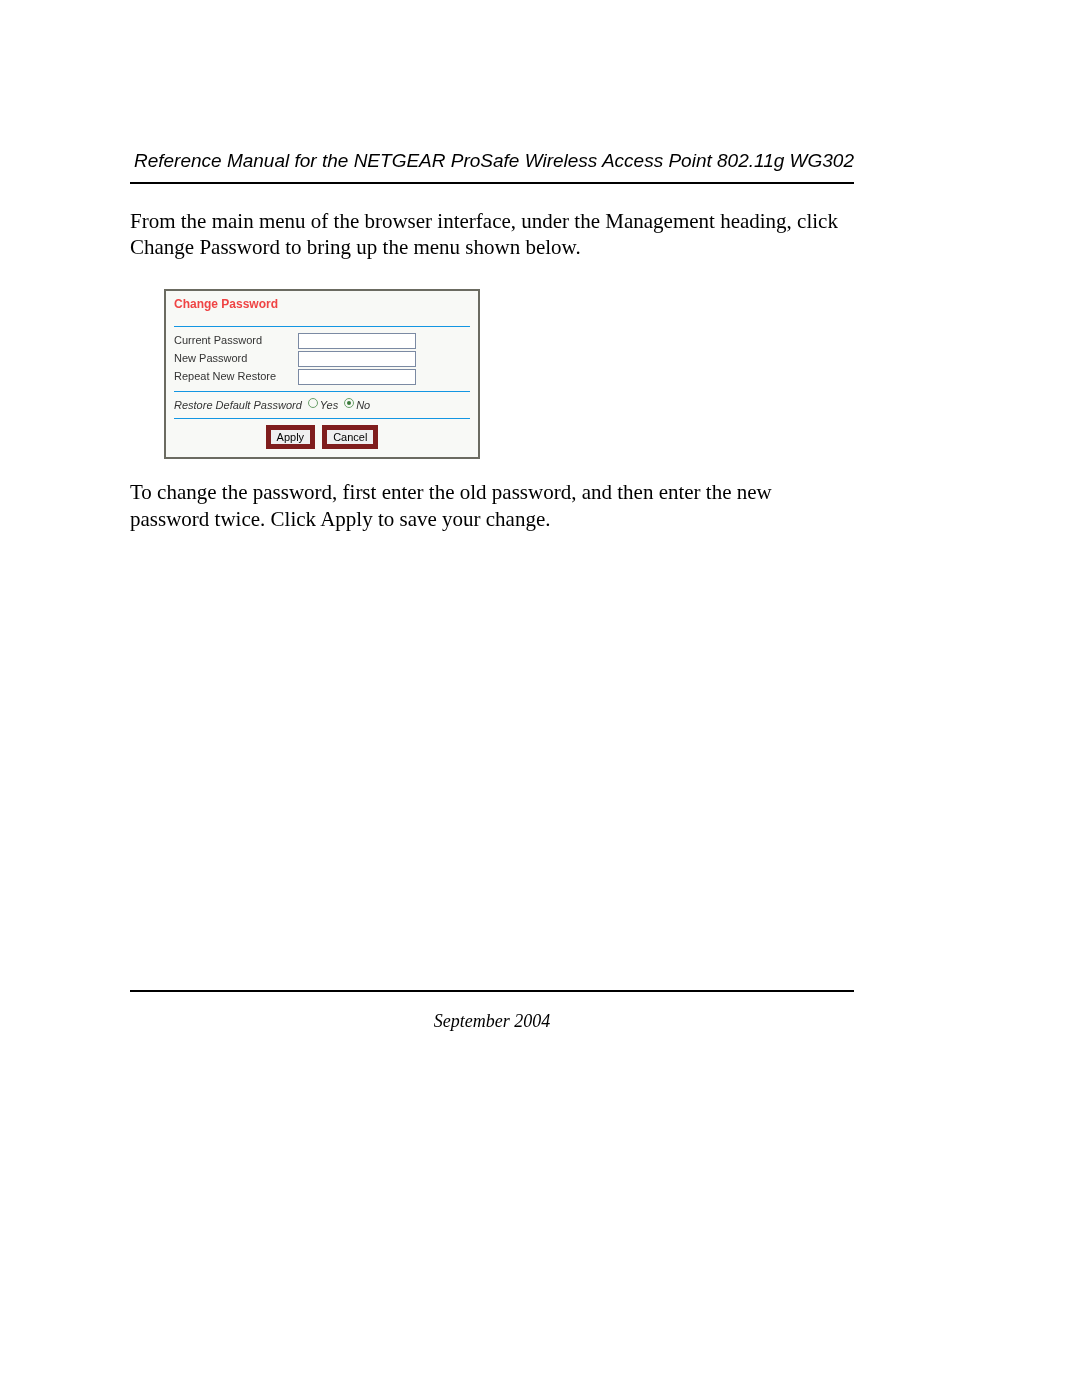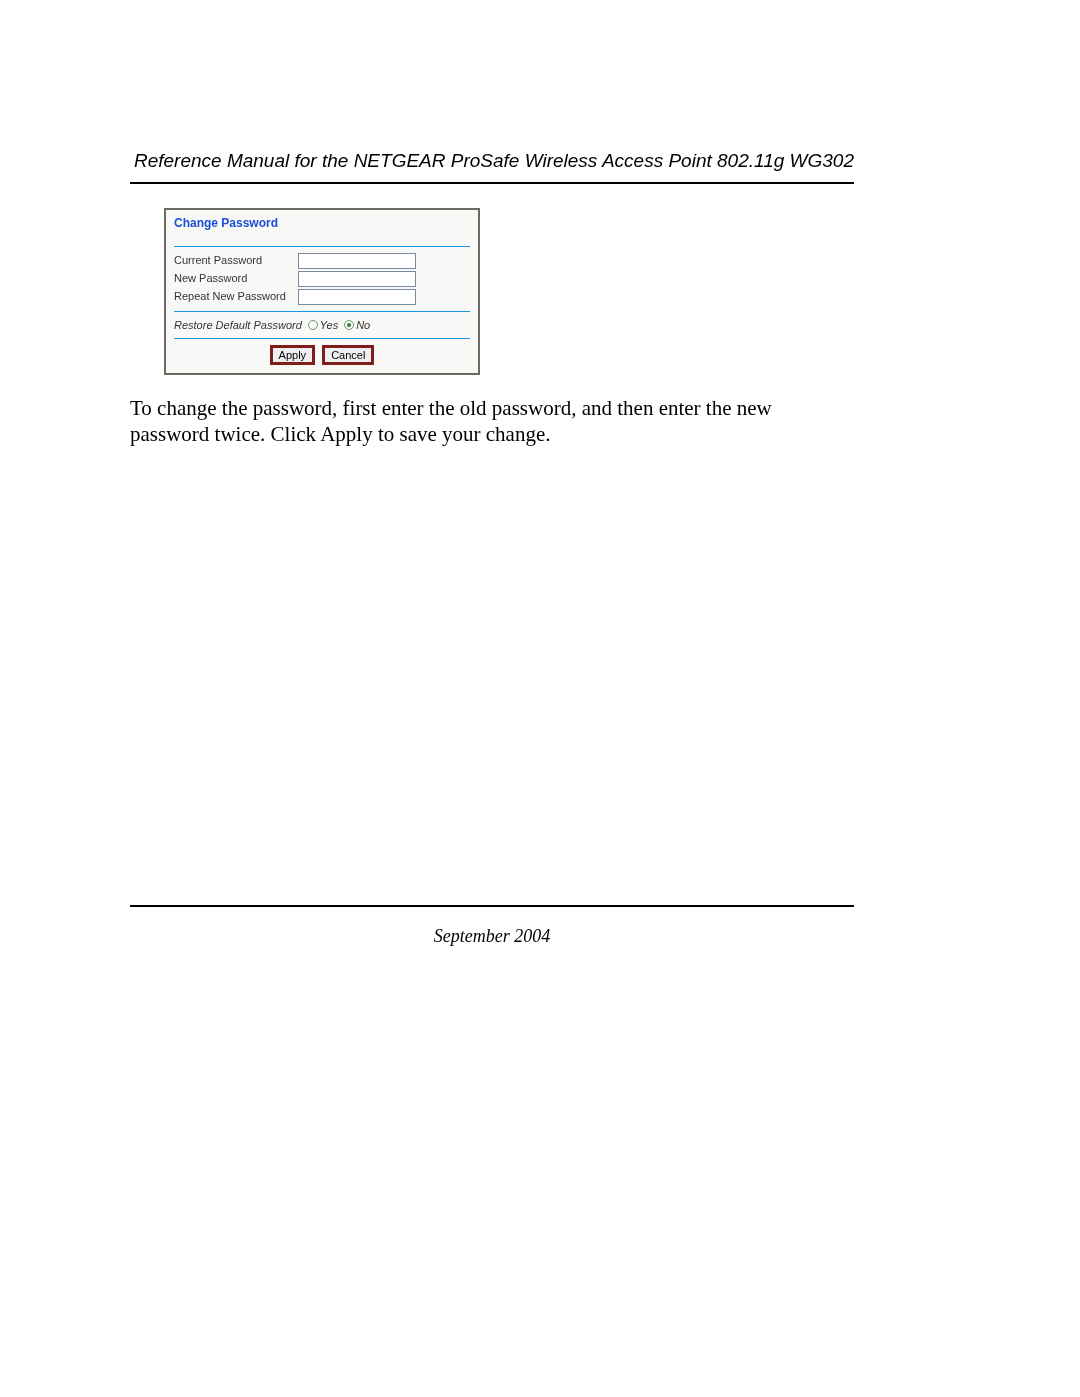--- a/index.html
+++ b/index.html
@@ -43,21 +43,21 @@
     width: 296px;
     border: 2px solid #6b6b61;
     background: #f8f9f6;
     font-family: Arial, Helvetica, sans-serif;
     font-size: 11px;
     color: #333;
     padding: 6px 8px 8px 8px;
     line-height: 1.3;
   }
   .panel .title {
-    color: #1d4ed8;
+    color: #ef4444;
     font-weight: bold;
     font-size: 12px;
     margin-bottom: 14px;
   }
   .panel hr {
     border: 0;
     border-top: 1px solid #1396e2;
     margin: 6px 0 6px 0;
   }
   .panel .row {
@@ -78,21 +78,20 @@
   }
   .panel .restore {
     display: flex;
     align-items: center;
     gap: 6px;
     margin-top: 4px;
     font-style: italic;
   }
   .panel .radio {
     display: inline-flex;
-    align-items: center;
     gap: 2px;
   }
   .panel .radio-dot {
     width: 10px;
     height: 10px;
     border: 1px solid #6aa06a;
     border-radius: 50%;
     display: inline-block;
     box-sizing: border-box;
     position: relative;
@@ -107,21 +106,21 @@
     background: #3a7a3a;
     border-radius: 50%;
   }
   .panel .btnbar {
     text-align: center;
     margin-top: 6px;
   }
   .panel button {
     font-family: Arial, Helvetica, sans-serif;
     font-size: 11px;
-    border: 3px solid #7f1d1d;
+    border: 5px solid #7f1d1d;
     background: #efeff0;
     padding: 1px 6px;
     margin: 0 2px;
     cursor: pointer;
   }
   .caption {
     font-family: Arial, Helvetica, sans-serif;
     font-weight: bold;
     font-size: 18px;
     margin: 34px 0 40px 0;
@@ -149,36 +148,37 @@
   }
 </style>
 </head>
 <body>
 
 <div class="page">
 
   <div class="running-head">Reference Manual for the NETGEAR ProSafe Wireless Access Point 802.11g WG302</div>
   <hr class="rule">
 
+  <p class="para">From the main menu of the browser interface, under the Management heading, click Change Password to bring up the menu shown below.</p>
 
   <div class="figure-wrap">
     <div class="panel">
       <div class="title">Change Password</div>
       <hr>
 
       <div class="row">
         <span class="lbl">Current Password</span>
         <input type="text" style="">
       </div>
       <div class="row">
         <span class="lbl">New Password</span>
         <input type="text" style="">
       </div>
       <div class="row">
-        <span class="lbl">Repeat New Password</span>
+        <span class="lbl">Repeat New Restore</span>
         <input type="text" style="">
       </div>
 
       <hr>
 
       <div class="restore">
         <span>Restore Default Password</span>
         <span class="radio">
           <span class="radio-dot"></span>
           <span>Yes</span>

